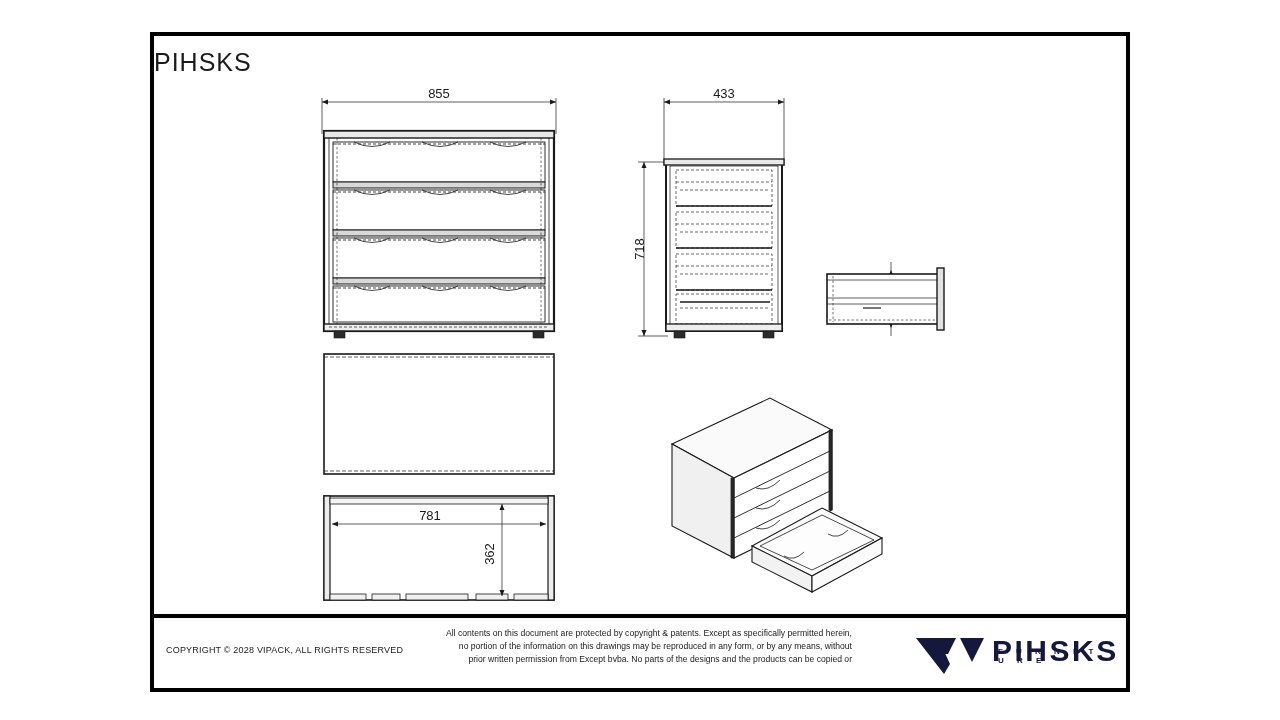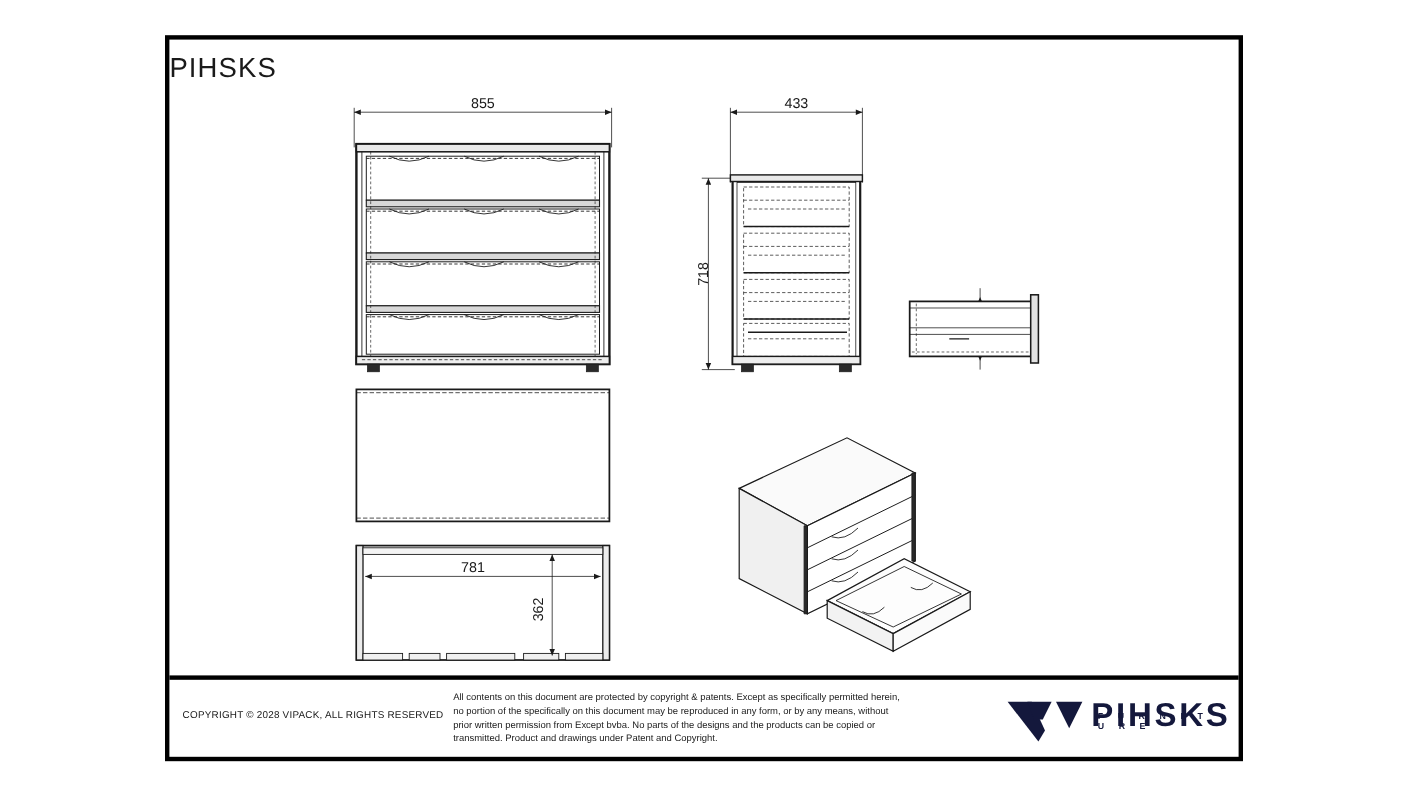--- a/index.html
+++ b/index.html
@@ -39,21 +39,21 @@
     white-space:nowrap;
   }
   .tb-legal{
     position:absolute;
     left:258px; top:9px;
     width:440px;
     font-size:8.6px;
     line-height:12.8px;
     color:#1a1a1a;
   }
-  .tb-legal p{margin:0;}
+  .tb-legal p{margin:0;text-align:right;}
   #logo{
     position:absolute;
     right:22px; top:12px;
     width:190px; height:52px;
   }
   .logo-text{
     position:absolute;
     left:78px; top:4px;
     font-size:30px;
     font-weight:bold;
@@ -310,23 +310,22 @@
       </g>
     </svg>
 
   </div>
 
   <div id="title-block">
     <div class="tb-copyright">COPYRIGHT  © 2028 VIPACK, ALL RIGHTS RESERVED</div>
 
     <div class="tb-legal">
       <p>All contents on this document are protected by copyright &amp; patents. Except as specifically permitted herein,</p>
-      <p>no portion of the specifically on this document may be reproduced in any form, or by any means, without</p>
+      <p>no portion of the information on this drawings may be reproduced in any form, or by any means, without</p>
       <p>prior written permission from Except bvba. No parts of the designs and the products can be copied or</p>
-      <p>transmitted. Product and drawings under Patent and Copyright.</p>
     </div>
 
     <div id="logo">
       <svg style="position:absolute;left:0;top:4px;" width="72" height="44" viewBox="0 0 72 44">
         <polygon points="2,4 24,4 36,30 30,40 2,4" fill="#14183c"></polygon>
         <polygon points="20,4 42,4 34,20 26,20" fill="#14183c"></polygon>
         <polygon points="46,4 70,4 58,28" fill="#14183c"></polygon>
       </svg>
       <div class="logo-text">PIHSKS</div>
       <div class="logo-sub">F U R N I T U R E</div>

